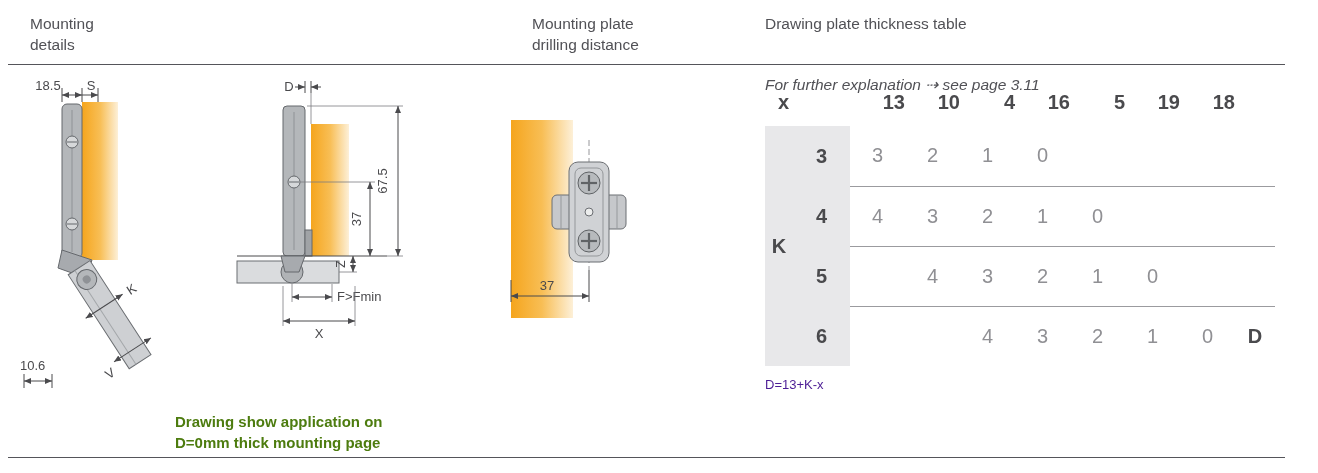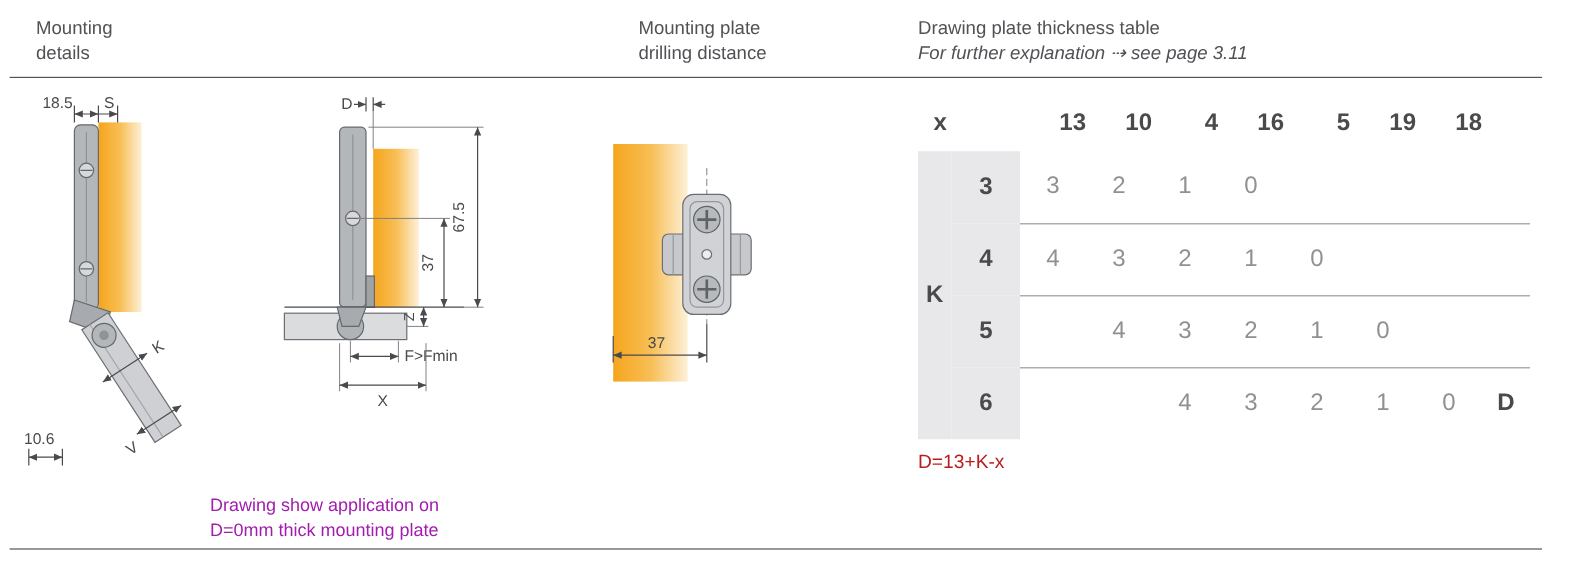--- a/index.html
+++ b/index.html
@@ -2,42 +2,42 @@
 <html><head>
 <meta charset="utf-8">
 <style>
   * { box-sizing: border-box; margin: 0; padding: 0; }
   body { background: #ffffff; }
   .page {
     position: relative; width: 1318px; height: 473px; background: #fff;
     font-family: "Liberation Sans", sans-serif; color: #4a4a4d; overflow: hidden;
   }
   .hdr { position: absolute; top: 13px; font-size: 15.5px; line-height: 21px; color: #515156; }
-  .hdr .sub { font-style: italic; }
+  .hdr .sub { font-style: italic; margin-top: 40px; }
   .rule { position: absolute; left: 8px; width: 1277px; height: 1px; background: #55555a; }
   .svg { position: absolute; }
   .d1 { left: 18px;  top: 78px; }
   .d2 { left: 235px; top: 78px; }
   .d3 { left: 505px; top: 112px; }
-  .note { position: absolute; left: 175px; top: 411px; font-size: 15px; font-weight: 400;
-          line-height: 21px; color: #a21caf; }
+  .note { position: absolute; left: 175px; top: 411px; font-size: 15px; font-weight: 700;
+          line-height: 21px; color: #4d7c0f; }
   .tbl { position: absolute; left: 765px; top: 78px; border-collapse: collapse;
          table-layout: fixed; width: 510px; }
   .tbl col.ck { width: 28px; } .tbl col.cl { width: 57px; }
   .tbl col.cd { width: 55px; } .tbl col.cs { width: 40px; }
   .tbl th, .tbl td { padding: 0; text-align: center; vertical-align: middle; }
   .tbl thead th { height: 48px; font-size: 20px; font-weight: 700; color: #4a4a4d; text-align: right; }
   .tbl thead th.xh { text-align: left; padding-left: 13px; }
   .tbl tbody td { height: 60px; font-size: 20px; }
   td.k   { background: #e8e8ea; font-size: 22px; font-weight: 700; }
   td.lbl { background: #e8e8ea; font-weight: 700; }
   td.val { color: #909094; }
   td.sfx { font-weight: 700; color: #4a4a4d; }
   tr.sep td.val, tr.sep td.sfx { border-top: 1px solid #9b9b9f; }
-  .formula { position: absolute; left: 765px; top: 377px; font-size: 16px; color: #b91c1c; text-align: center; }
+  .formula { position: absolute; left: 765px; top: 377px; font-size: 13px; color: #4c1d95; text-align: center; }
   svg text { font-size: 13px; fill: #4a4a4d; }
   svg text.t12 { font-size: 12px; }
   svg .dim, svg .tick { stroke: #4a4a4d; stroke-width: 1; fill: none; }
   svg .ext { stroke: #7c7c80; stroke-width: 0.8; fill: none; }
   svg .cline { stroke: #7c7c80; stroke-width: 0.8; stroke-dasharray: 6 3; fill: none; }
 </style>
 </head>
 <body>
 
 <div class="page">
@@ -208,21 +208,21 @@
     <g>
       <line class="tick" x1="6" y1="168" x2="6" y2="190"></line>
       <line class="tick" x1="84" y1="158" x2="84" y2="190"></line>
       <line class="dim" x1="6" y1="184" x2="84" y2="184" marker-start="url(#m3)" marker-end="url(#m3)"></line>
       <text x="42" y="178" text-anchor="middle">37</text>
     </g>
   </svg>
 
   <div class="note">
     <div>Drawing show application on</div>
-    <div>D=0mm thick mounting plate</div>
+    <div>D=0mm thick mounting page</div>
   </div>
 
   <table class="tbl">
     <colgroup>
       <col class="ck">
         <col class="cl">
       <col class="cd">
         <col class="cd">
         <col class="cd">
         <col class="cd">

